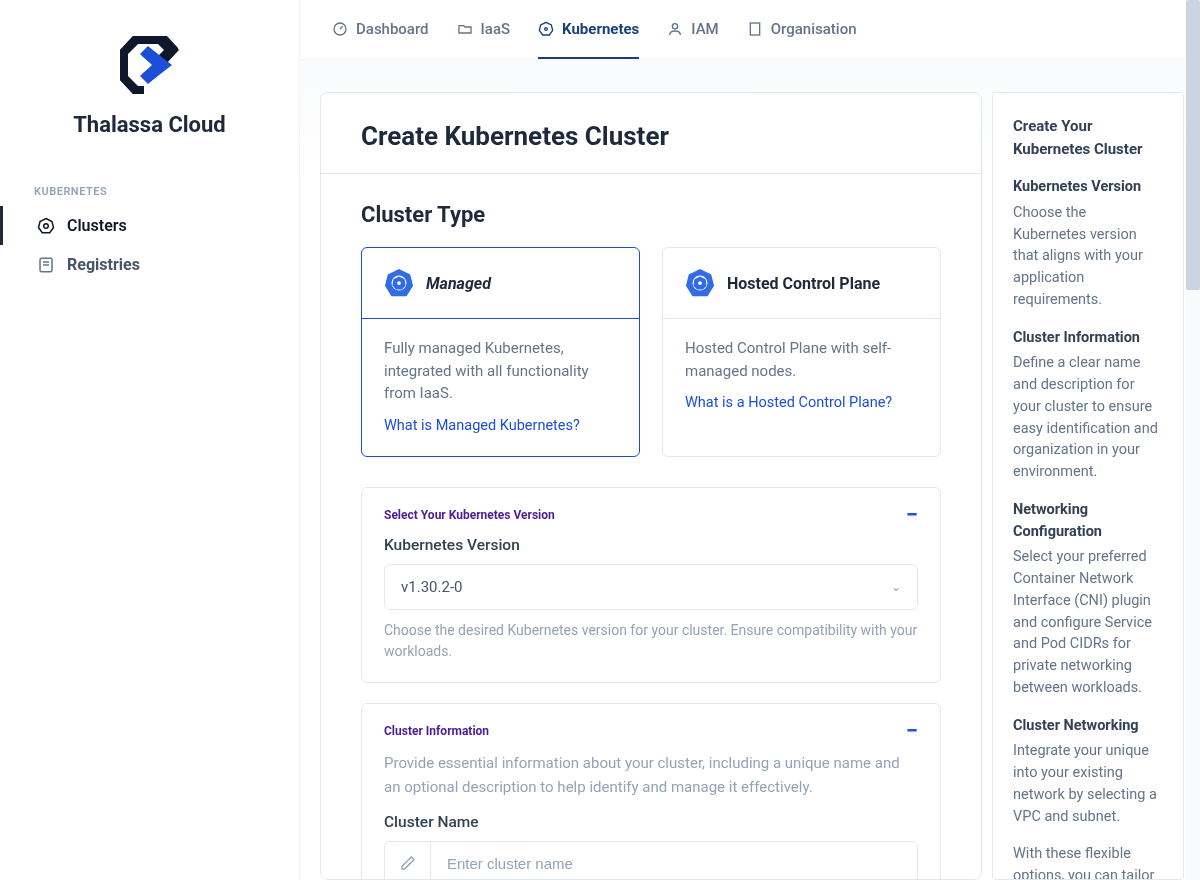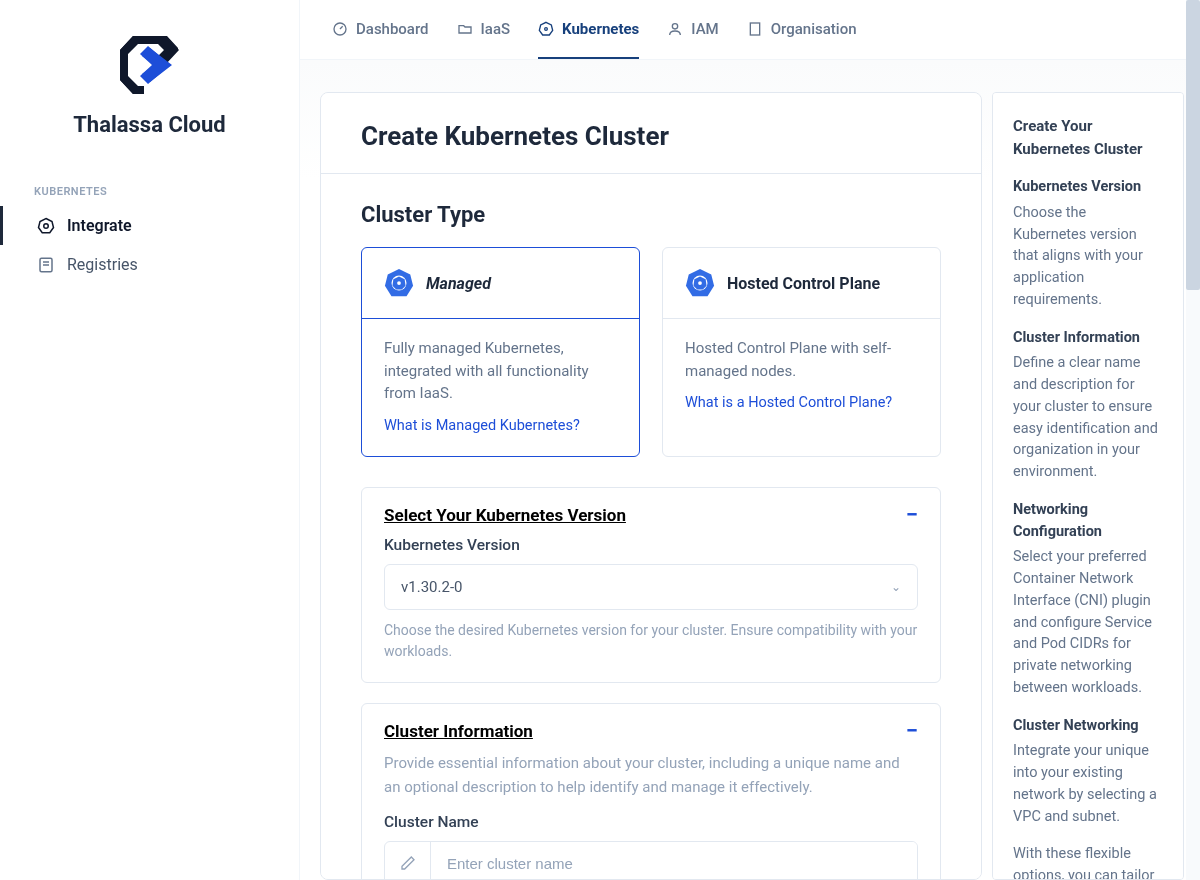--- a/index.html
+++ b/index.html
@@ -48,21 +48,21 @@
   font-weight: 600;
   color: #1e293b;
   cursor: pointer;
   border-left: 3px solid transparent;
 }
 .side-item.active {
   border-left: 3px solid #1e293b;
   color: #0f172a;
 }
 .side-item:not(.active) {
-  font-weight: 400;
+  font-weight: 700;
   color: #475569;
   text-align: right;
 }
 .side-icon {
   width: 18px;
   height: 18px;
   flex-shrink: 0;
 }
 .main-area {
   flex: 1;
@@ -185,24 +185,23 @@
   margin-bottom: 20px;
 }
 .panel-head {
   display: flex;
   justify-content: space-between;
   align-items: center;
   padding: 16px 22px 10px 22px;
   cursor: pointer;
 }
 .panel-title {
-  font-size: 17px;
-  font-weight: 700;
-  color: #000000;
-  text-decoration: underline;
+  font-size: 12px;
+  font-weight: 700;
+  color: #4c1d95;
 }
 .collapse-icon {
   color: #1d4ed8;
   font-size: 22px;
   font-weight: 700;
   line-height: 1;
 }
 .panel-body {
   padding: 0 22px 20px 22px;
 }
@@ -323,21 +322,21 @@
   </div>
   <div class="side-group-label">KUBERNETES</div>
 
   <div class="side-item active">
     <span class="side-icon">
       <svg viewBox="0 0 24 24" fill="none" stroke="#0f172a" stroke-width="2">
           <polygon points="12,2 20,6 22,14 17,21 7,21 2,14 4,6"></polygon>
           <circle cx="12" cy="12" r="3"></circle>
         </svg>
     </span>
-    <span>Integrate</span>
+    <span>Clusters</span>
   </div>
 
   <div class="side-item">
     <span class="side-icon">
       <svg viewBox="0 0 24 24" fill="none" stroke="#64748b" stroke-width="2">
           <rect x="4" y="3" width="16" height="18" rx="2"></rect>
           <line x1="8" y1="8" x2="16" y2="8"></line>
           <line x1="8" y1="12" x2="16" y2="12"></line>
         </svg>
     </span>

